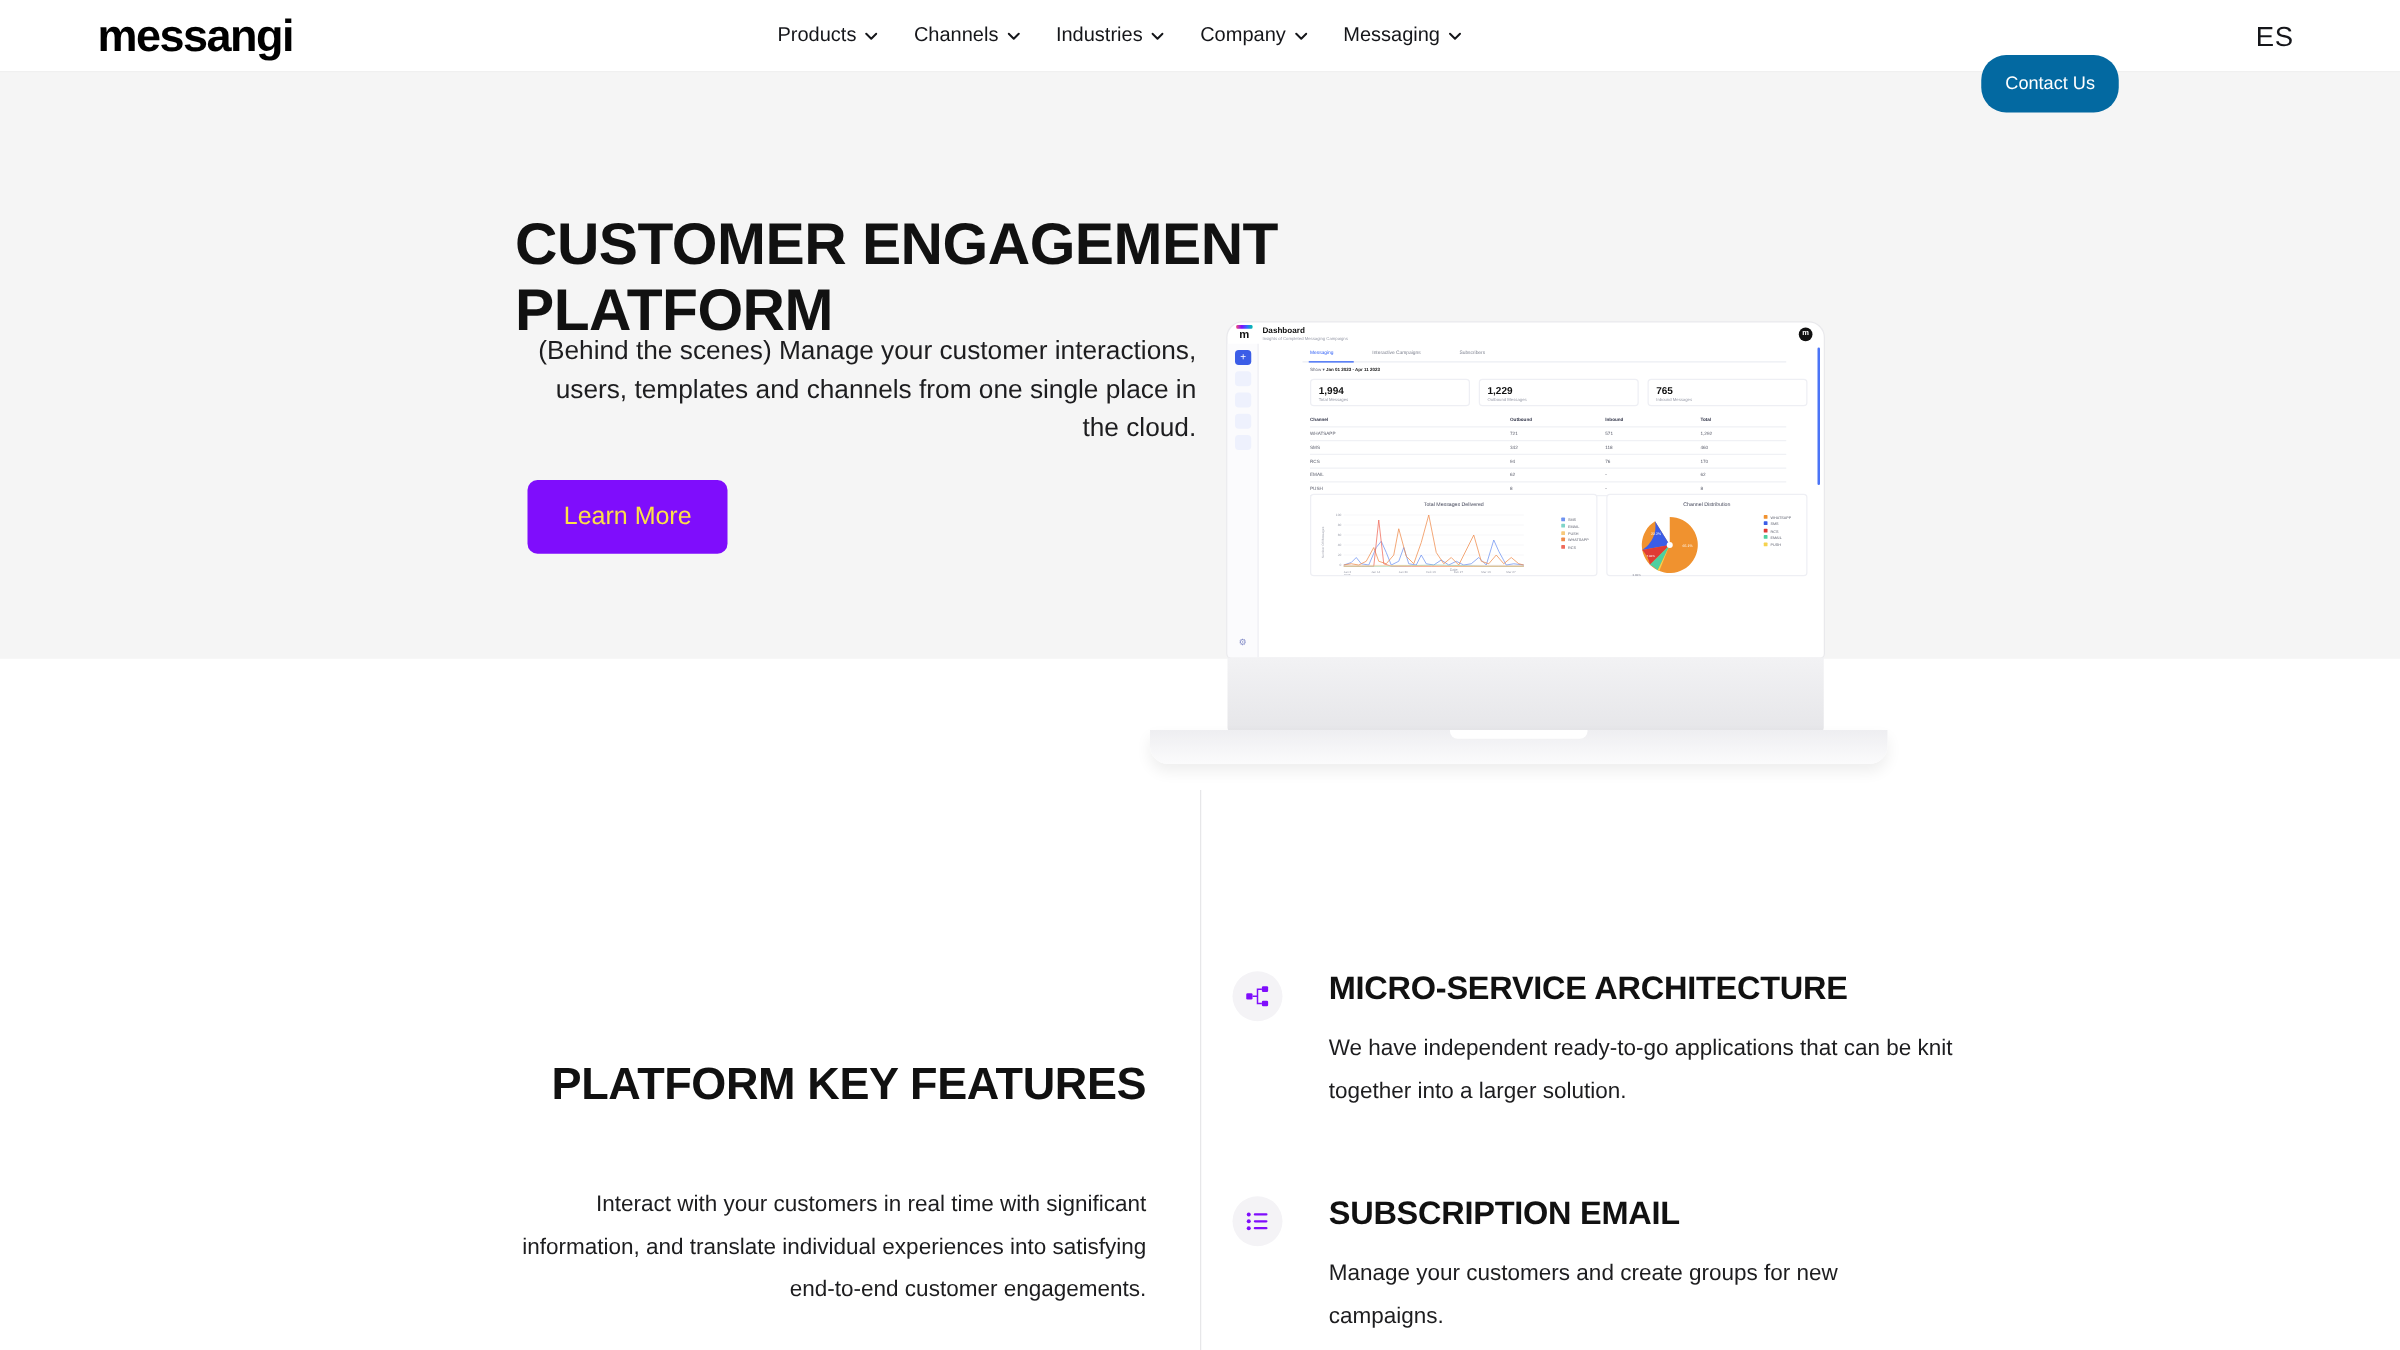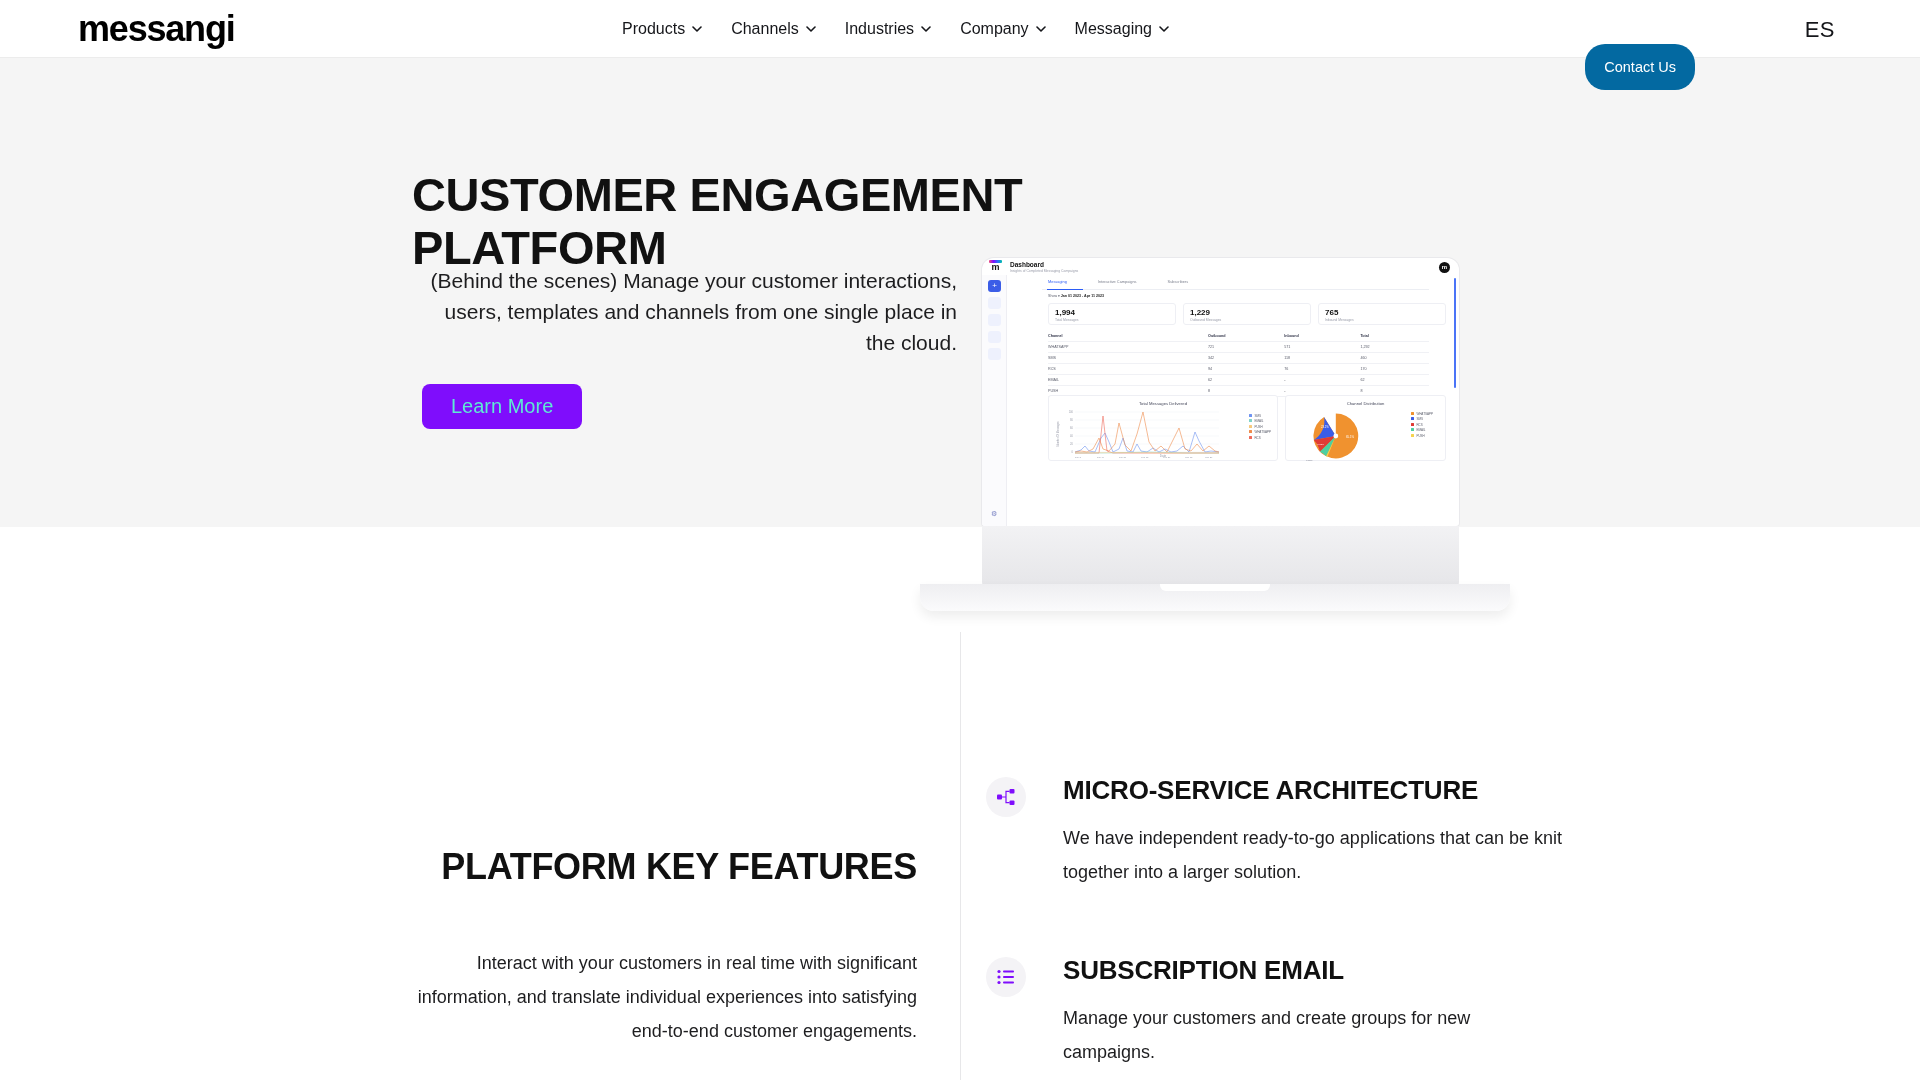--- a/index.html
+++ b/index.html
@@ -59,23 +59,23 @@
     position:absolute; left:412px; top:136px; width:720px;
     font-size:47px; font-weight:700; letter-spacing:-0.4px;
     line-height:53px; color:#111111; z-index:5;margin-top:32px;
   }
   .hero-sub {
     position:absolute; left:412px; top:265px; width:545px;
     font-size:21px; line-height:31px; color:#1d1d1f; z-index:5;text-align:right;
   }
   .learn-btn {
     position:absolute; left:422px; top:384px;
-    background:#7f0dfc; color:#5eead4;
+    background:#7f0dfc; color:#fde047;
     border:none; border-radius:8px;
-    height:45px; padding:0 29px;
+    height:59px; padding:0 29px;
     font-family:"Liberation Sans", sans-serif;
     font-size:20px; line-height:45px; cursor:pointer; z-index:5;
   }
 
   
   .laptop { position:absolute; left:920px; top:258px; width:600px; height:350px; z-index:6; }
   .laptop-screen {
     position:absolute; left:62px; top:0; width:477px; height:268px;
     background:#ffffff; border-radius:12px 12px 3px 3px;
     box-shadow:0 0 0 1px #e9e9ec;

